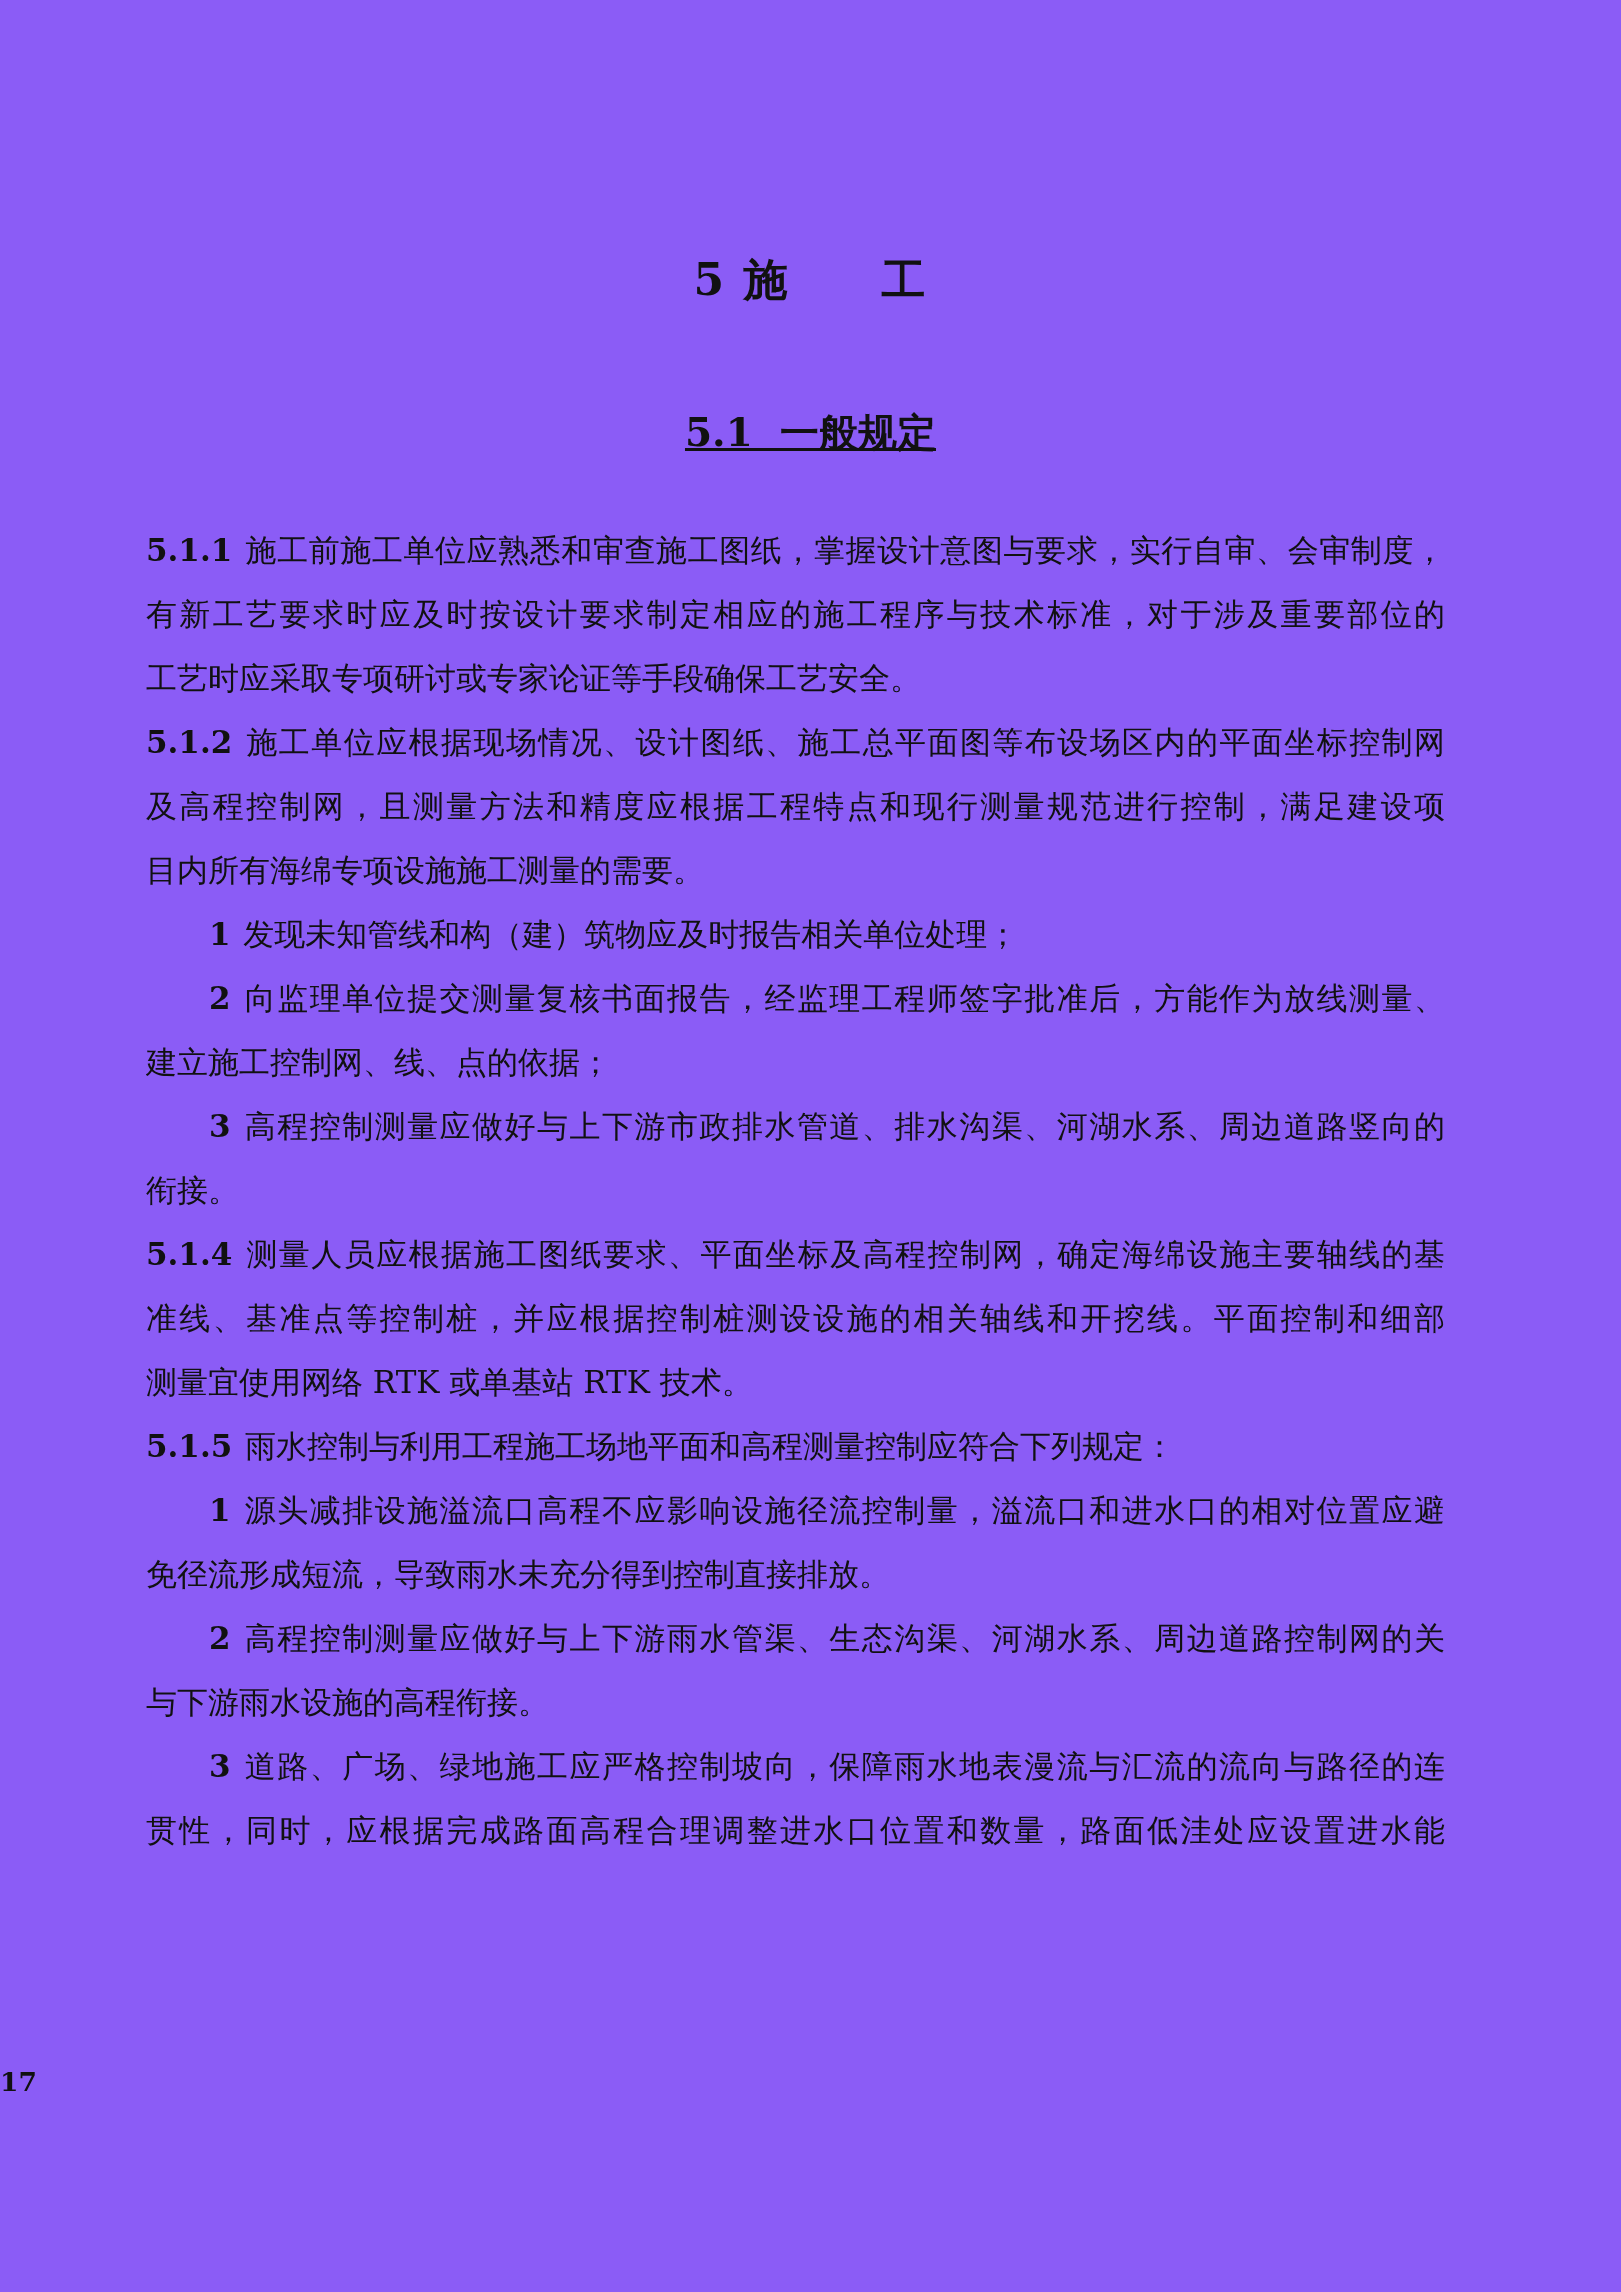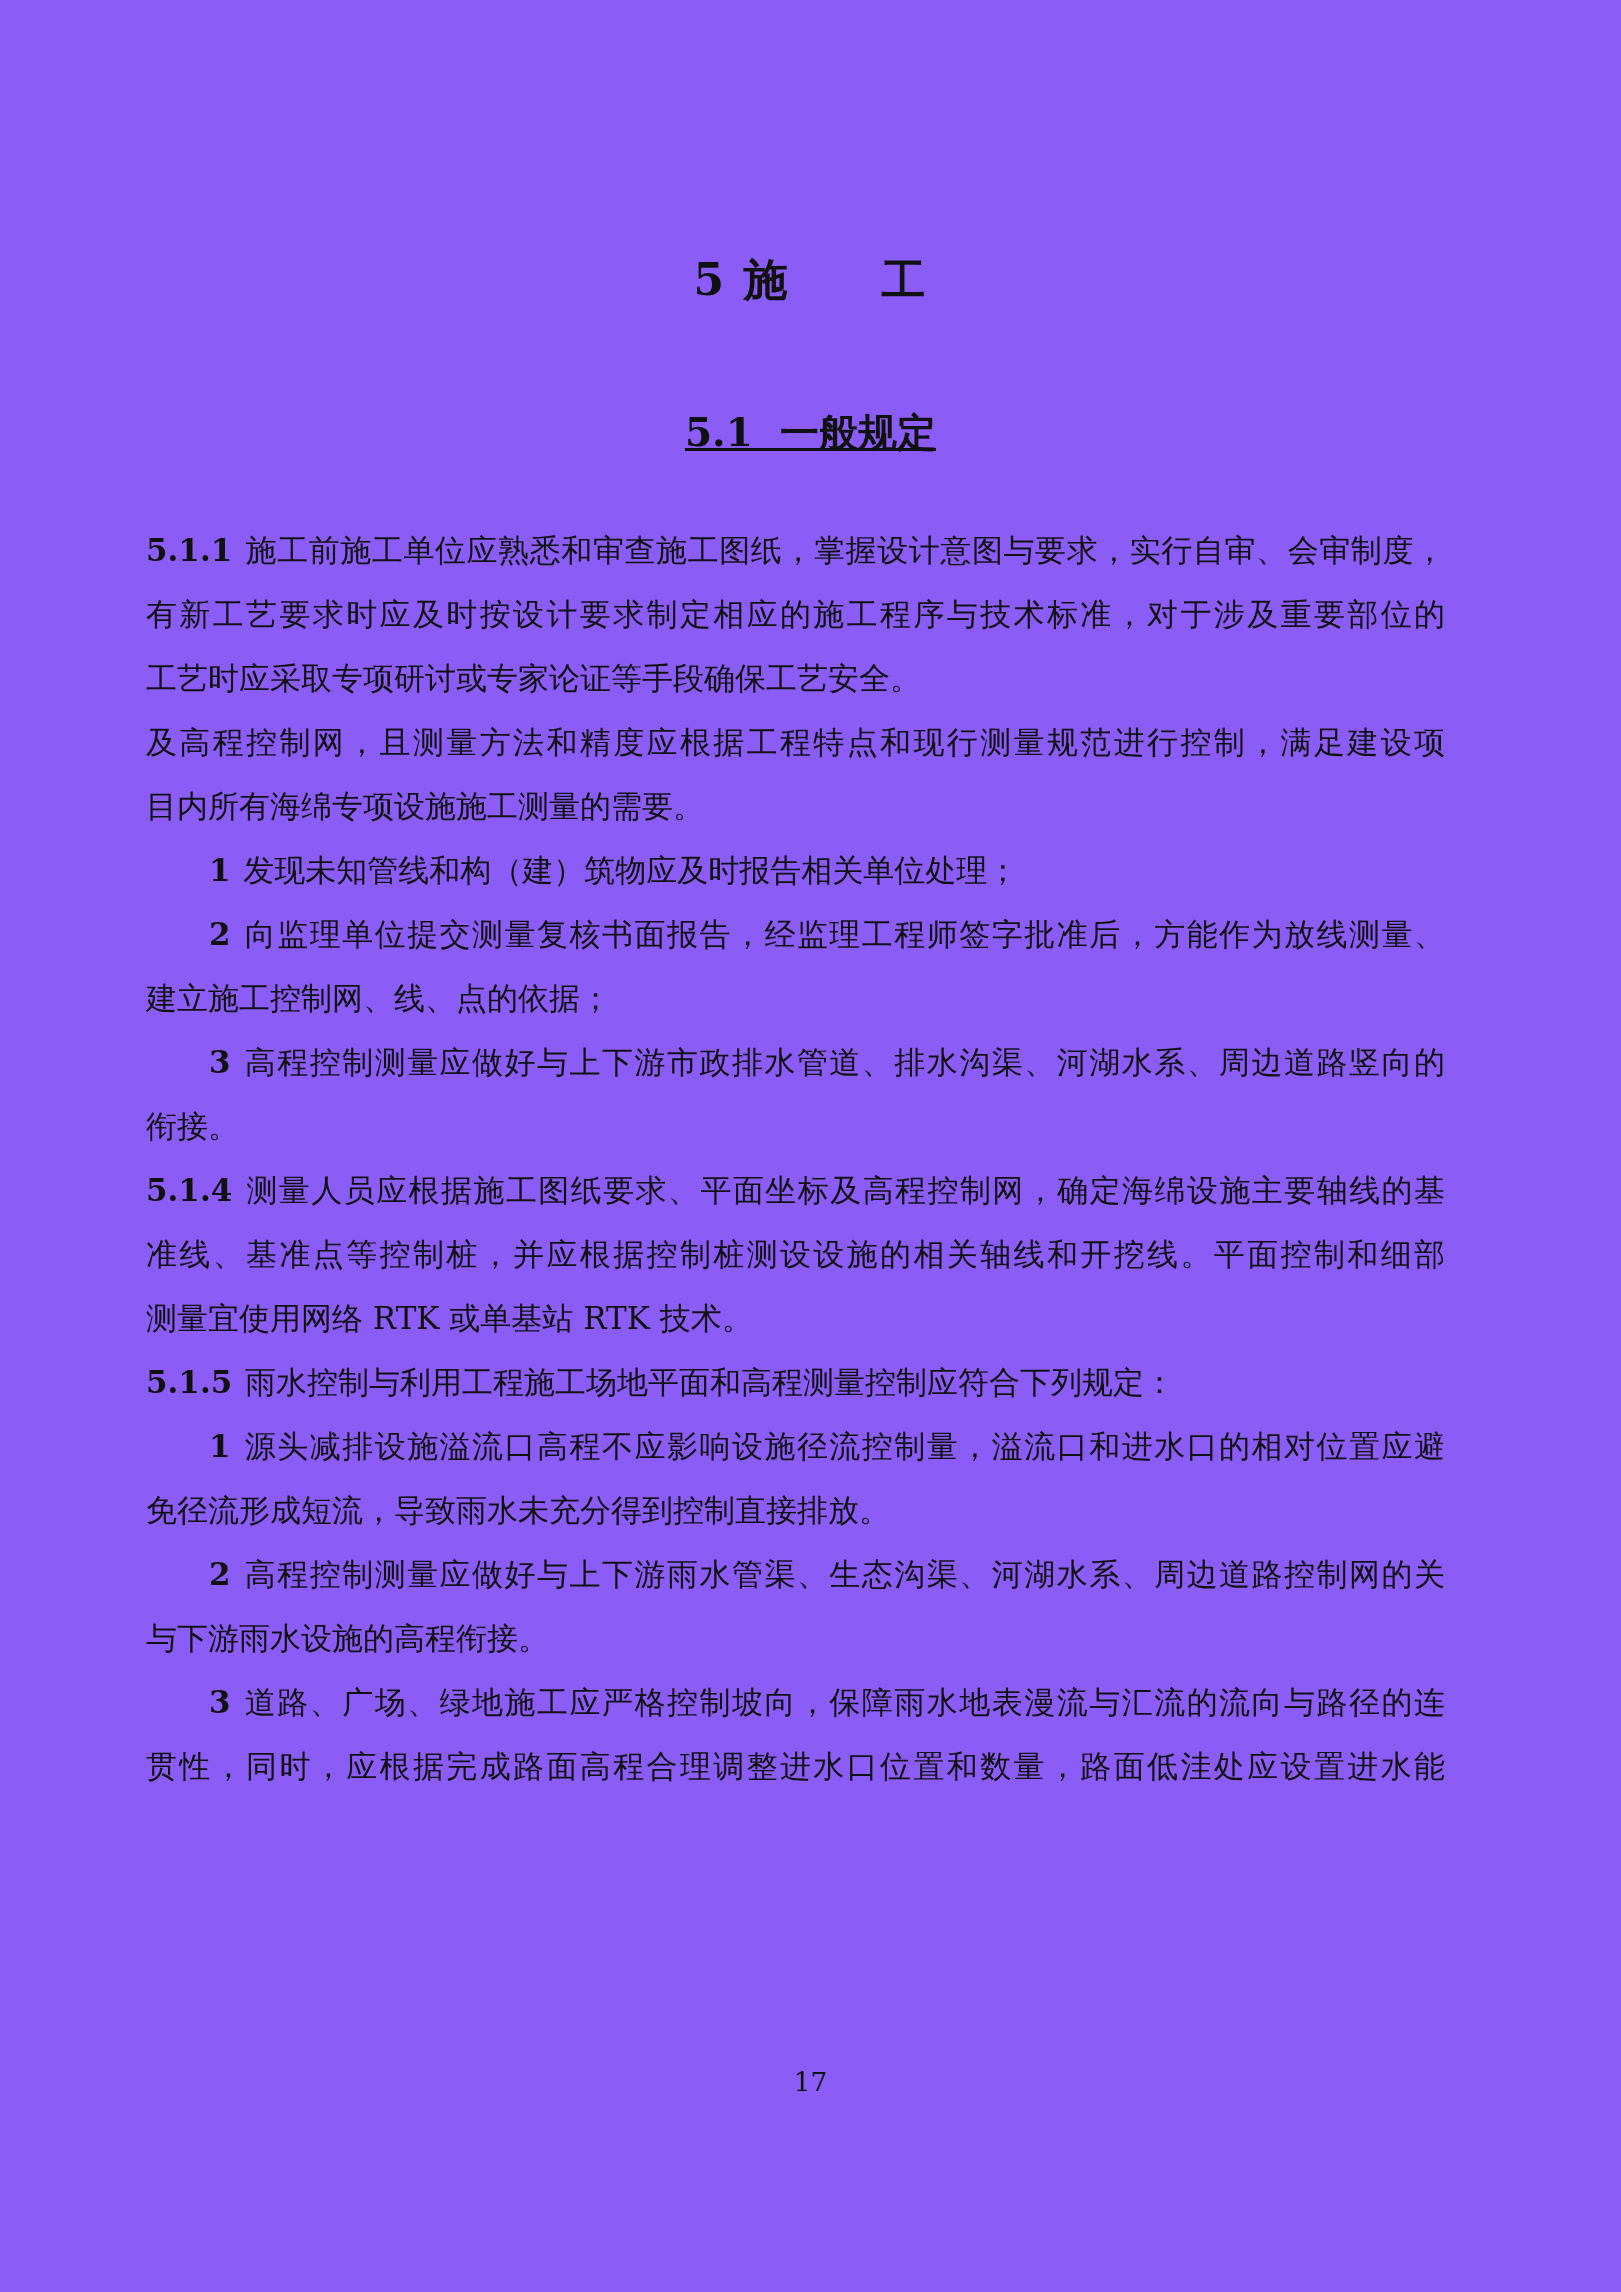--- a/index.html
+++ b/index.html
@@ -62,39 +62,40 @@
   }
   .clause-num {
     font-weight: bold;
     margin-right: 12.7px;
   }
   .page-number {
     position: absolute;
     top: 2066px;
     left: 0;
     width: 100%;
-    text-align: center;
+    text-align: left;
     font-size: 26.5px;
-    font-weight: normal;
+    font-weight: bold;
   }
 </style>
 </head>
 <body>
 
 <div class="page">
 
   <div class="chapter-title">5 施　　工</div>
 
   <div class="section-title">5.1  一般规定</div>
 
   <div class="body-text">
 
   <div class="text-line fill"><span class="clause-num">5.1.1</span><span>施工前施工单位应熟悉和审查施工图纸，掌握设计意图与要求，实行自审、会审制度，</span></div>
       <div class="text-line fill">有新工艺要求时应及时按设计要求制定相应的施工程序与技术标准，对于涉及重要部位的</div>
       <div class="text-line">工艺时应采取专项研讨或专家论证等手段确保工艺安全。</div>
+      <div class="text-line fill"><span class="clause-num">5.1.2</span><span>施工单位应根据现场情况、设计图纸、施工总平面图等布设场区内的平面坐标控制网</span></div>
       <div class="text-line fill">及高程控制网，且测量方法和精度应根据工程特点和现行测量规范进行控制，满足建设项</div>
       <div class="text-line">目内所有海绵专项设施施工测量的需要。</div>
       <div class="text-line indent"><span class="clause-num">1</span><span>发现未知管线和构（建）筑物应及时报告相关单位处理；</span></div>
       <div class="text-line fill indent"><span class="clause-num">2</span><span>向监理单位提交测量复核书面报告，经监理工程师签字批准后，方能作为放线测量、</span></div>
       <div class="text-line">建立施工控制网、线、点的依据；</div>
       <div class="text-line fill indent"><span class="clause-num">3</span><span>高程控制测量应做好与上下游市政排水管道、排水沟渠、河湖水系、周边道路竖向的</span></div>
       <div class="text-line">衔接。</div>
       <div class="text-line fill"><span class="clause-num">5.1.4</span><span>测量人员应根据施工图纸要求、平面坐标及高程控制网，确定海绵设施主要轴线的基</span></div>
       <div class="text-line fill">准线、基准点等控制桩，并应根据控制桩测设设施的相关轴线和开挖线。平面控制和细部</div>
       <div class="text-line">测量宜使用网络 RTK 或单基站 RTK 技术。</div>

